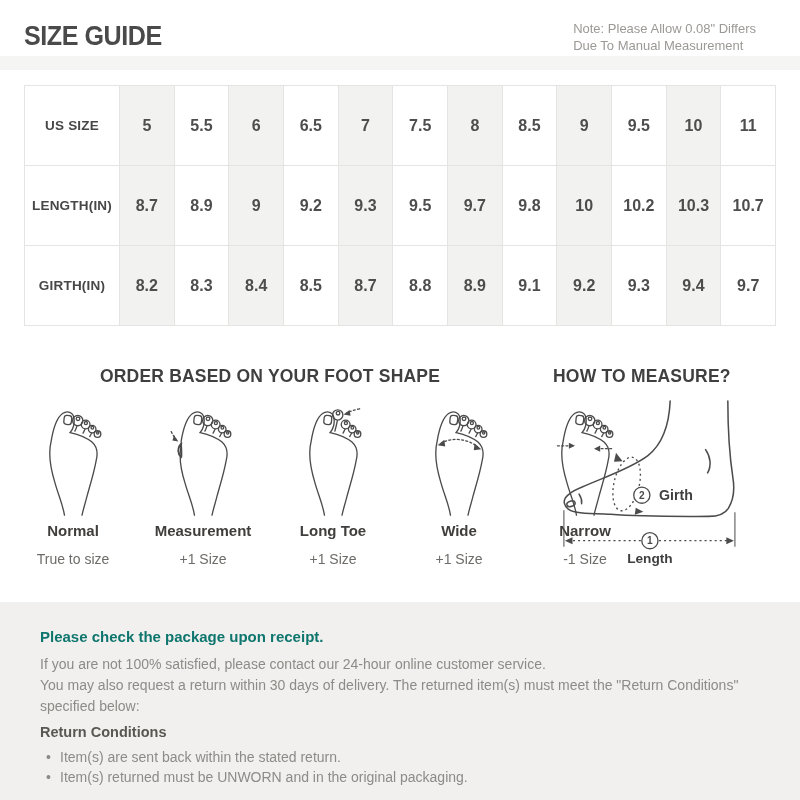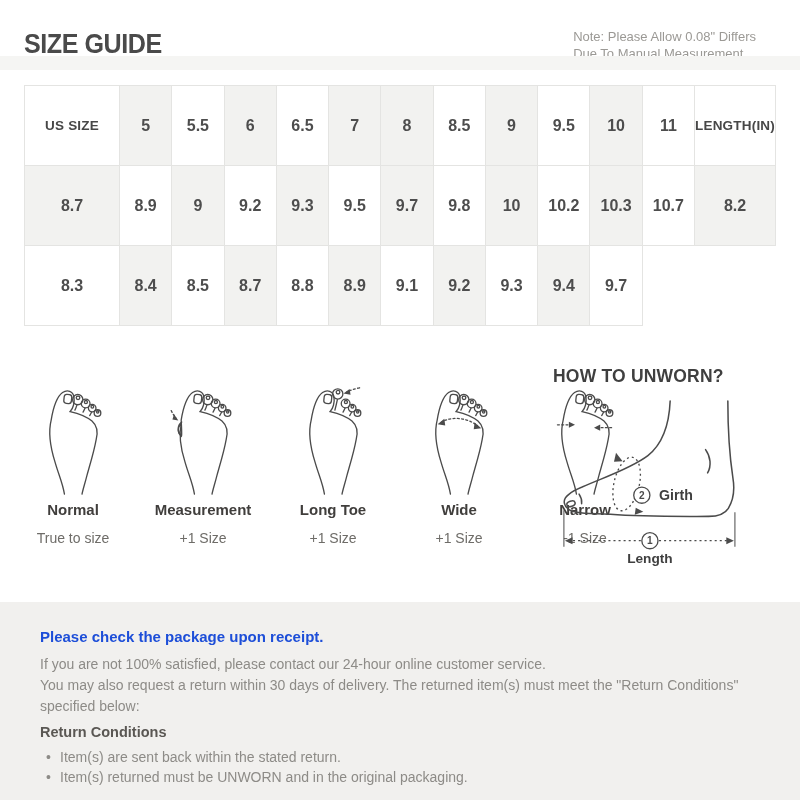--- a/index.html
+++ b/index.html
@@ -3,21 +3,21 @@
 <meta charset="utf-8">
 <style>
   * { margin:0; padding:0; box-sizing:border-box; }
   html,body { width:800px; height:800px; }
   body {
     font-family:"Liberation Sans", sans-serif;
     background:#ffffff; position:relative; overflow:hidden;
     color:#474747;
   }
   
-  .header { position:absolute; top:16px; left:0; right:0; height:56px; background:#fff; }
+  .header { position:absolute; top:8px; left:0; right:0; height:56px; background:#fff; }
   .title {
     position:absolute; left:24px; top:13px;
     font-size:27px; font-weight:700; color:#4a4a4a;
     transform:scaleX(.93); transform-origin:left center; letter-spacing:-.5px;
   }
   .note {
     position:absolute; right:44px; top:12px; text-align:left;
     font-size:13px; line-height:17px; color:#9b9995;
   }
   .band { position:absolute; top:56px; left:0; right:0; height:14px; background:#f5f5f3; }
@@ -51,21 +51,21 @@
   .foot-fig { width:94px; display:flex; flex-direction:column; align-items:center; }
   .foot-name { margin-top:5px; font-size:15px; font-weight:700; color:#403e3c; }
   .foot-advice { margin-top:12px; font-size:14px; color:#6e6c68; }
   .measure-svg { margin-top:12px; margin-left:2px; }
 
   
   .footer {
     position:absolute; top:602px; left:0; right:0; bottom:0;
     background:#f1f0ee; padding:26px 40px 0 40px;
   }
-  .footer-heading { font-size:15px; font-weight:700; color:#1d4ed8; margin-bottom:9px; }
+  .footer-heading { font-size:15px; font-weight:700; color:#0f766e; margin-bottom:9px; }
   .footer-line { font-size:14px; line-height:21px; color:#8d8b87; }
   .return-heading { margin-top:7px; font-size:14.5px; font-weight:700; color:#5a5753; margin-bottom:8px; }
   .footer-bullets { list-style:none; }
   .footer-bullets li {
     font-size:14px; line-height:19.5px; color:#8d8b87; padding-left:20px; position:relative;
   }
   .footer-bullets li::before {
     content:"•"; position:absolute; left:6px; color:#8d8b87;
   }
   svg text { font-family:"Liberation Sans", sans-serif; }
@@ -83,20 +83,21 @@
 <div class="band"></div>
 
 <div class="size-table">
 
   <div class="cell label-cell">US SIZE</div>
   <div class="cell alt">5</div>
   <div class="cell">5.5</div>
   <div class="cell alt">6</div>
   <div class="cell">6.5</div>
   <div class="cell alt">7</div>
+  <div class="cell">7.5</div>
   <div class="cell alt">8</div>
   <div class="cell">8.5</div>
   <div class="cell alt">9</div>
   <div class="cell">9.5</div>
   <div class="cell alt">10</div>
   <div class="cell">11</div>
 
   <div class="cell label-cell">LENGTH(IN)</div>
   <div class="cell alt">8.7</div>
   <div class="cell">8.9</div>
@@ -104,35 +105,37 @@
   <div class="cell">9.2</div>
   <div class="cell alt">9.3</div>
   <div class="cell">9.5</div>
   <div class="cell alt">9.7</div>
   <div class="cell">9.8</div>
   <div class="cell alt">10</div>
   <div class="cell">10.2</div>
   <div class="cell alt">10.3</div>
   <div class="cell">10.7</div>
 
+  <div class="cell label-cell">GIRTH(IN)</div>
   <div class="cell alt">8.2</div>
   <div class="cell">8.3</div>
   <div class="cell alt">8.4</div>
   <div class="cell">8.5</div>
   <div class="cell alt">8.7</div>
   <div class="cell">8.8</div>
   <div class="cell alt">8.9</div>
   <div class="cell">9.1</div>
   <div class="cell alt">9.2</div>
   <div class="cell">9.3</div>
   <div class="cell alt">9.4</div>
   <div class="cell">9.7</div>
 </div>
 
 <div class="shape-section">
+  <div class="section-title">ORDER BASED ON YOUR FOOT SHAPE</div>
   <div class="feet-row">
 
     <div class="foot-fig">
       <svg viewBox="0 0 72 118" width="86" height="112">
         <g fill="none" stroke="#4b4b4b" stroke-width="1.4" stroke-linecap="round">
           <path d="M27,116 C25,104 21,96 17,82 C12,66 10,50 13,38 C15,26 18,14 25,9 C30,5.5 36,7.5 37,13.5 C38,19.5 36,26 33,29 C42,31 50,34 56,39 C61,43.5 62.5,50 60.5,58 C58,72 53.5,86 50.5,97 C48.5,105 46.5,111 45.5,116"></path>
           <rect x="26.5" y="11" width="8" height="9.5" rx="2.8" transform="rotate(6 30.5 15.8)"></rect>
           <circle cx="41" cy="16.5" r="5.4"></circle>
             <circle cx="41.3" cy="14.6" r="1.9"></circle>
           <circle cx="49.3" cy="20.6" r="4.6"></circle>
@@ -247,21 +250,21 @@
         <path d="M52,42.8 L45.5,46 L52,49.2 Z" fill="#4b4b4b"></path>
       </svg>
       <div class="foot-name">Narrow</div>
       <div class="foot-advice">-1 Size</div>
     </div>
 
   </div>
 </div>
 
 <div class="measure-section">
-  <div class="section-title">HOW TO UNWORN?</div>
+  <div class="section-title">HOW TO MEASURE?</div>
   <svg class="measure-svg" viewBox="0 0 200 168" width="204" height="170">
     <g fill="none" stroke="#4b4b4b" stroke-width="1.5" stroke-linecap="round">
       <path d="M113,2 C112,26 106,44 91,56 C74,69 46,78 26,87 C14,92 7,97 8.5,103 C9.5,108 15,111 21,112 C30,114 42,113 54,114 C86,116.5 124,116 151,116 C161,116 167.5,113 170.5,108 C175.5,100 177,90 175,78 C172,58 170,30 170,2"></path>
       <path d="M148,50 C153,57 154,66 150,73"></path>
       <ellipse cx="15" cy="103.5" rx="4.2" ry="2.6" transform="rotate(-18 15 103.5)"></ellipse>
       <path d="M23,94 C25,97 26,100 25.5,103.5"></path>
     </g>
     <ellipse cx="70" cy="84" rx="12.5" ry="27" transform="rotate(13 70 84)" fill="none" stroke="#4b4b4b" stroke-width="1.3" stroke-dasharray="2,3"></ellipse>
     <path d="M59.5,53 L66,61.5 L57.5,62 Z" fill="#4b4b4b"></path>
     <path d="M79,107.5 L86.5,111.5 L78,114.5 Z" fill="#4b4b4b"></path>

